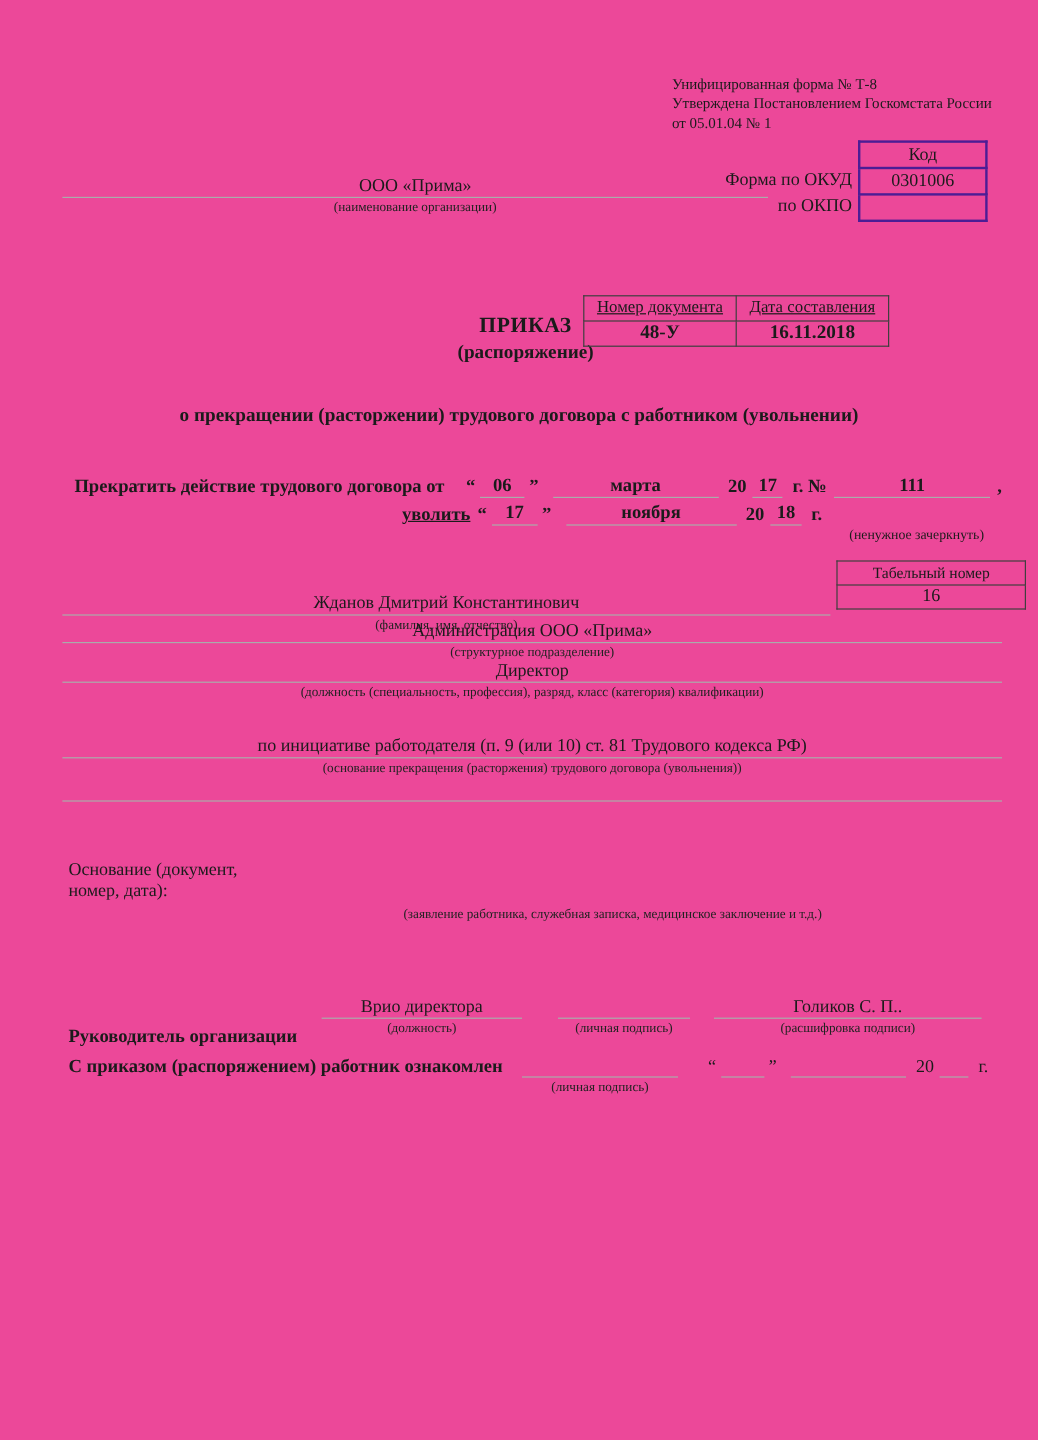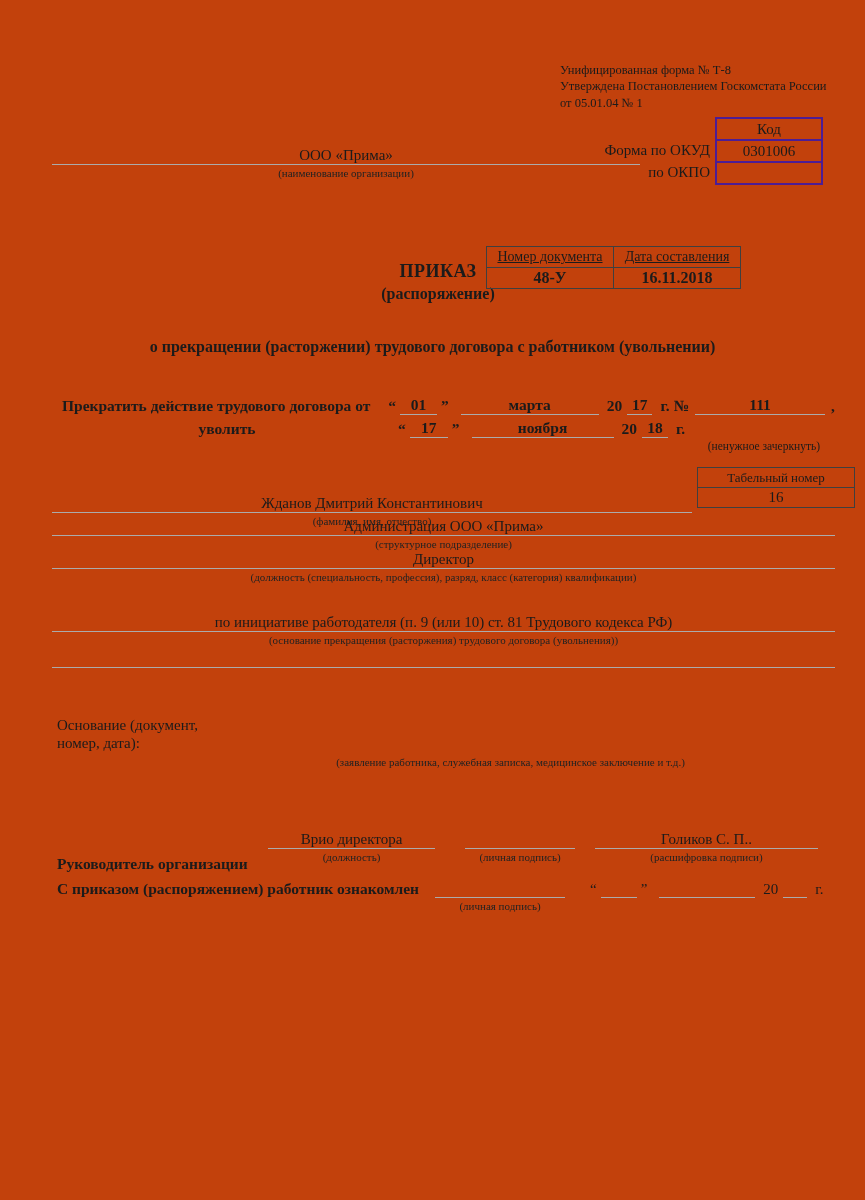--- a/index.html
+++ b/index.html
@@ -1,21 +1,21 @@
 <!DOCTYPE html>
 <html><head>
 <meta charset="utf-8">
 <style>
   * { margin: 0; padding: 0; box-sizing: border-box; }
   html, body { background: #e8e8e8; }
   .page {
     position: relative;
     width: 865px; height: 1200px;
     margin: 0 auto;
-    background: #c2410c;
+    background: #ec4899;
     font-family: "Liberation Serif", "DejaVu Serif", serif;
     color: #1b1b1b;
     overflow: hidden;
   }
   .abs { position: absolute; }
   .caption { font-size: 11px; text-align: center; color: #222; }
   .rule { border-bottom: 1px solid #ababab; }
   .fill { text-align: center; font-size: 15px; display: flex; align-items: flex-end; justify-content: center; }
 
   
@@ -37,21 +37,21 @@
   .doc-table { left: 486px; top: 246px; border-collapse: collapse; }
   .doc-table td { border: 1px solid #3f3f3f; height: 21px; text-align: center; padding: 0 6px; }
   .doc-table .hdr { font-size: 14px; width: 127px; text-decoration: underline; }
   .doc-table .val { font-size: 16px; font-weight: bold; }
 
   .subject { left: 0; top: 338px; width: 865px; text-align: center; font-size: 16px; font-weight: bold; }
 
   
   .term-row { left: 62px; width: 773px; display: flex; align-items: flex-end; font-size: 15.5px; font-weight: bold; height: 19px; }
   .term-row .lbl { width: 332px; }
-  .term-row .lbl.r { text-align: center; padding-right: 2px; }
+  .term-row .lbl.r { text-align: right; padding-right: 2px; text-decoration: underline; }
   .term-row .q { padding: 0 4px; }
   .term-row .cell { border-bottom: 1px solid #ababab; text-align: center; }
   .term-row .day { width: 38px; }
   .term-row .month { width: 142px; margin: 0 8px; }
   .term-row .yy { width: 26px; margin-left: 5px; }
   .term-row .sfx { margin-left: 8px; white-space: nowrap; }
   .term-row .num { width: 134px; margin: 0 6px; }
   .strike-note { left: 540px; top: 440px; width: 280px; text-align: right; font-size: 11.5px; }
 
   
@@ -136,21 +136,21 @@
       <td class="val">16.11.2018</td>
     </tr>
   </tbody>
     </table>
 
   <div class="abs subject">о прекращении (расторжении) трудового договора с работником (увольнении)</div>
 
   <div class="abs term-row" style="top:396px;">
     <span class="lbl">Прекратить действие трудового договора от</span>
     <span class="q">“</span>
-    <span class="cell day">01</span>
+    <span class="cell day">06</span>
     <span class="q">”</span>
     <span class="cell month">марта</span>
     <span>20</span>
     <span class="cell yy">17</span>
     <span class="sfx">г. №</span>
     <span class="cell num">111</span>
     <span>,</span>
   </div>
 
   <div class="abs term-row" style="top:419px;">

